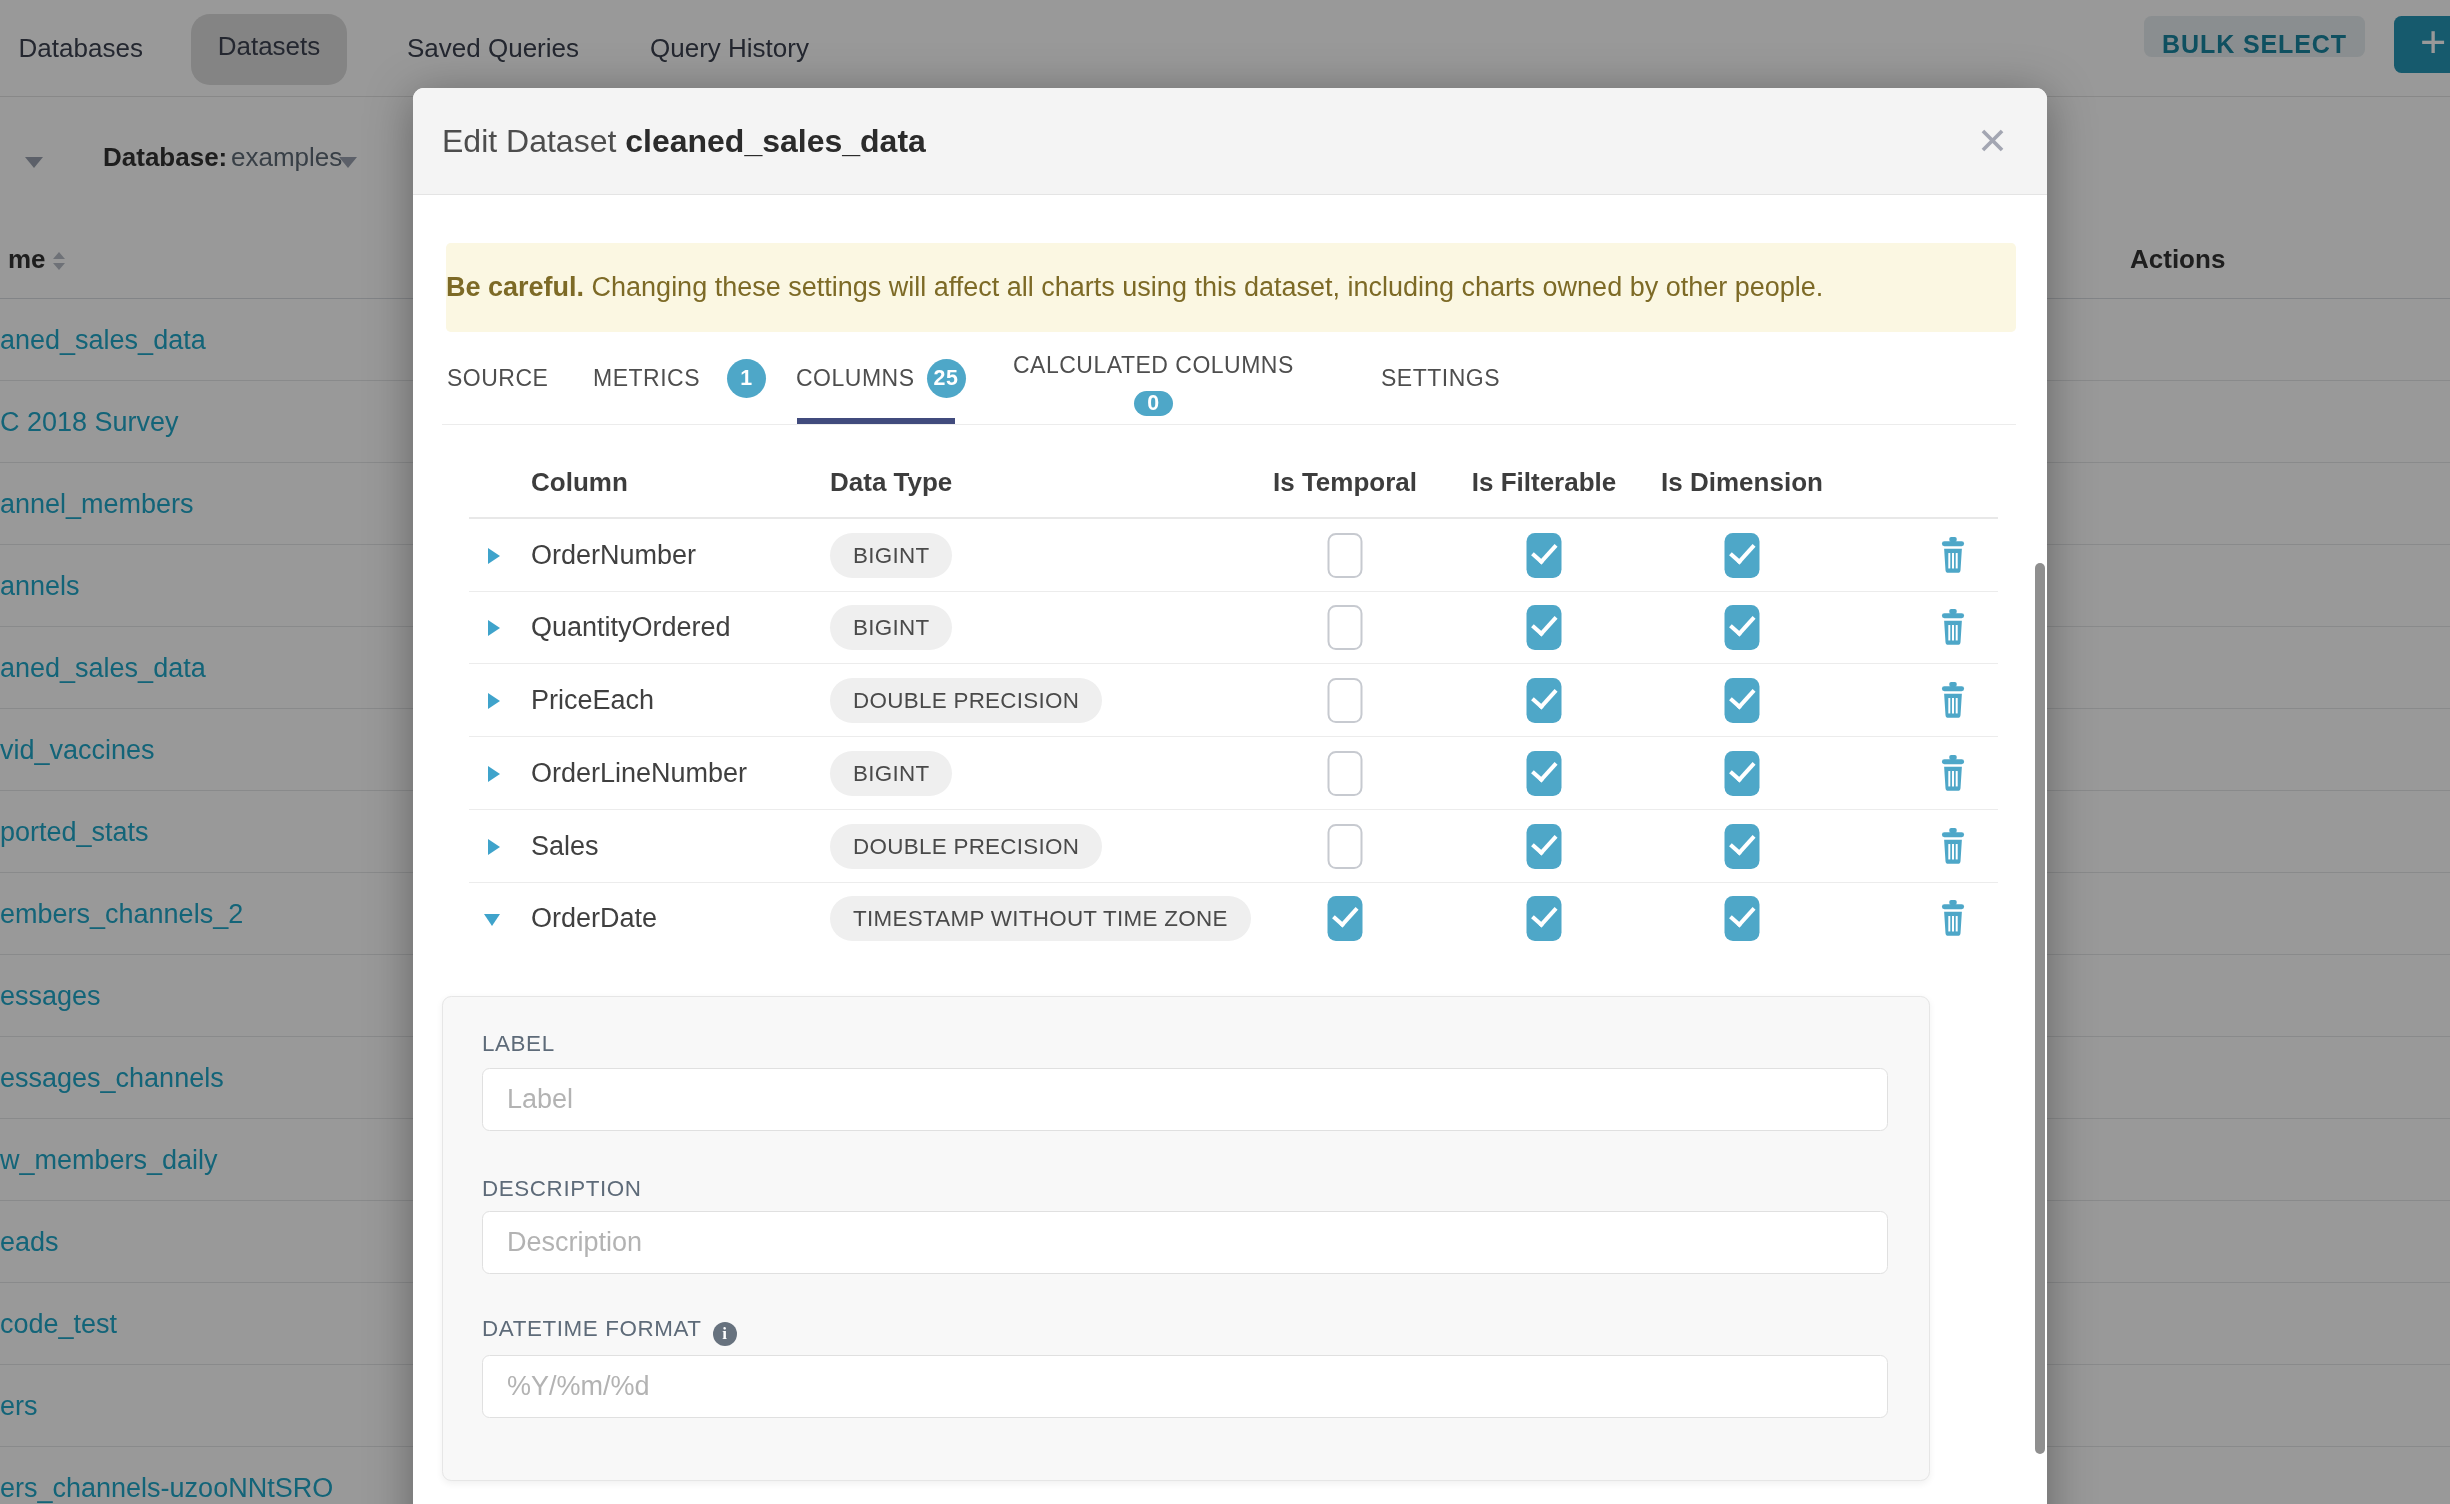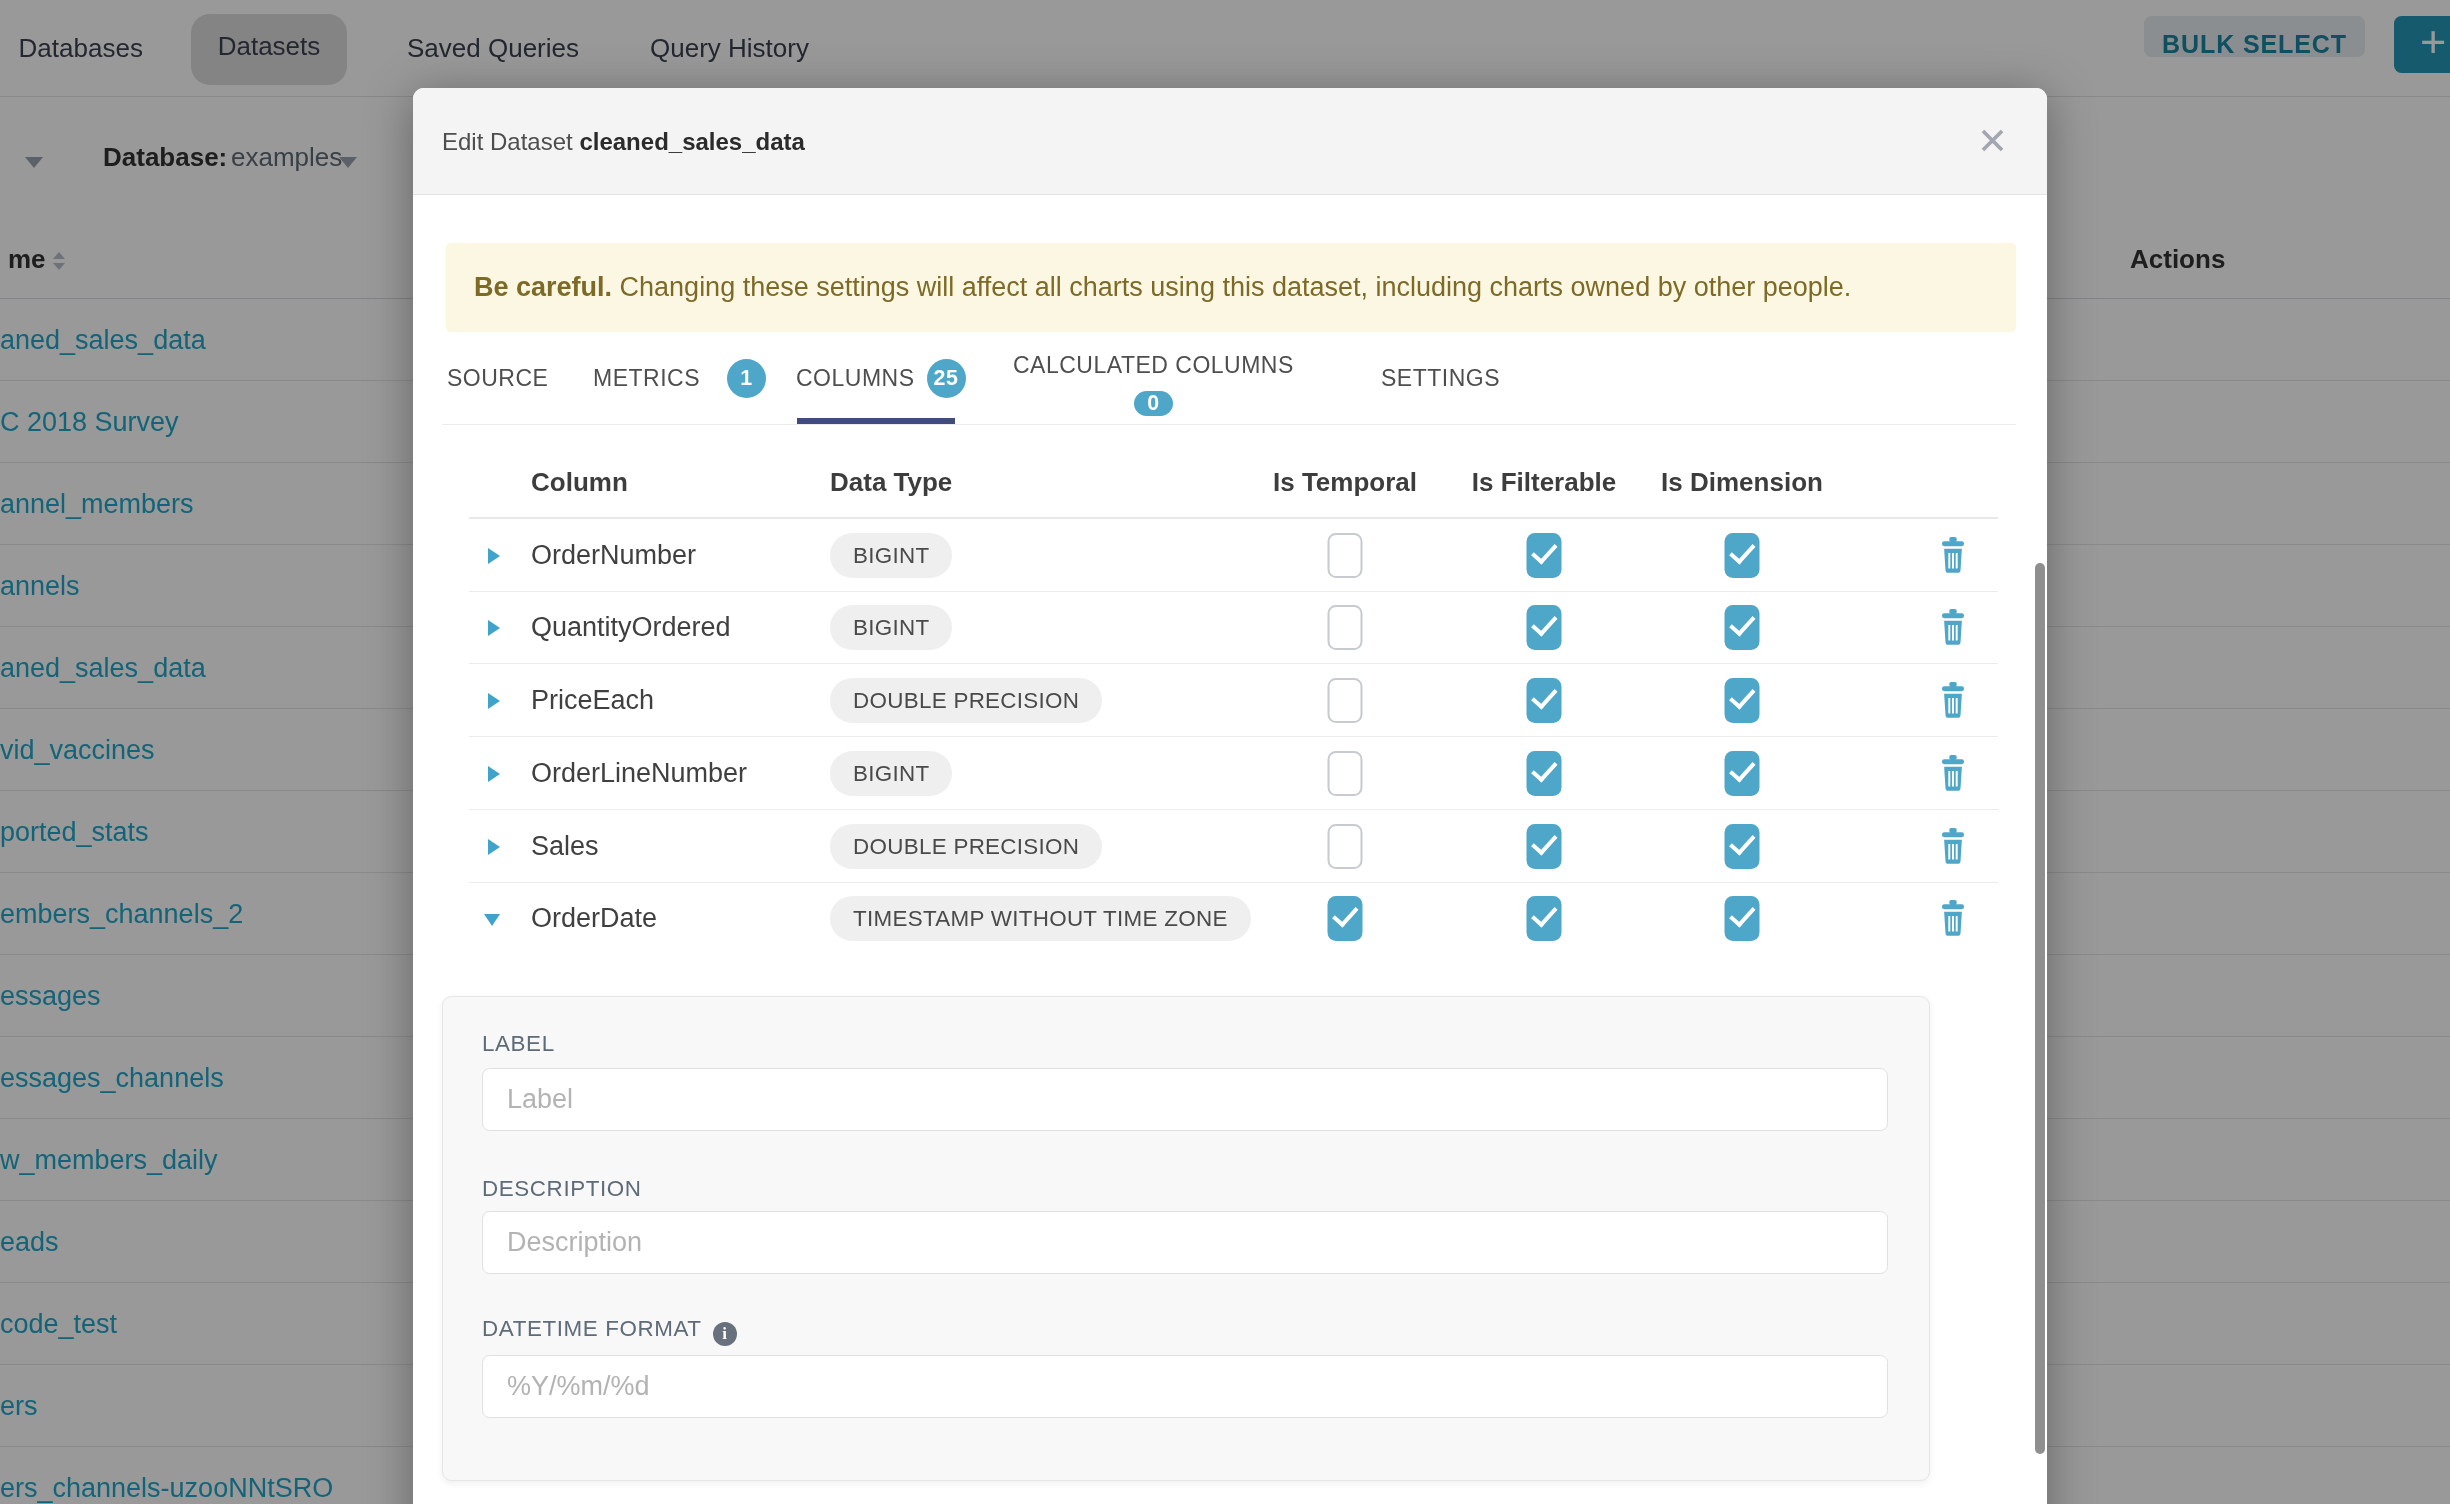--- a/index.html
+++ b/index.html
@@ -27,25 +27,25 @@
   .bg-table { position:absolute; left:0; top:298px; width:2450px; border-top:0.9px solid #D9DDE1; }
   .bg-row { height:82px; line-height:82px; border-bottom:0.9px solid #E4E6E8; }
   .bg-row a { font-size:27px; color:#20A7C9; text-decoration:none; }
 
   
   .overlay { position:absolute; inset:0; background:rgba(0,0,0,0.40); z-index:5; }
 
   
   .modal { position:absolute; left:413px; top:88px; width:1634px; height:1529px; background:#fff; border-radius:11.2px 11.2px 0 0; box-shadow:0 7.5px 47px rgba(0,0,0,0.35); z-index:10; }
   .modal-header { position:relative; height:107px; background:#F4F4F4; border-bottom:0.9px solid #E4E4E4; border-radius:11.2px 11.2px 0 0; }
-  .modal-title { position:absolute; left:29px; top:0; height:107px; line-height:107px; font-size:24px; color:#4D4D4D; }
+  .modal-title { position:absolute; left:29px; top:0; height:107px; line-height:107px; font-size:32px; color:#4D4D4D; }
   .modal-title b { color:#2B2B2B; font-weight:700; }
   .close-x { position:absolute; left:1564px; top:34px; font-size:37px; color:#A3A6B2; line-height:39px; cursor:pointer; }
 
-  .banner { position:absolute; left:33px; top:155px; width:1570px; height:89px; background:#FBF7E2; border-radius:4.7px; font-size:27px; color:#7D6A26; line-height:89px; padding-left:28px; white-space:nowrap; overflow:hidden; }
+  .banner { position:absolute; left:33px; top:155px; width:1570px; height:89px; background:#FBF7E2; border-radius:4.7px; font-size:27px; color:#7D6A26; line-height:89px; white-space:nowrap; overflow:hidden; }
   .banner b { font-weight:700; margin-right:7.5px; }
 
   .tab { position:absolute; top:264px; height:52px; display:flex; align-items:center; gap:12px; font-size:23px; font-weight:500; letter-spacing:0.5px; color:#4E4E4E; cursor:pointer; }
   .badge { min-width:39px; height:39px; border-radius:19.6px; background:#4EA7C8; color:#fff; font-size:21.4px; font-weight:600; display:flex; align-items:center; justify-content:center; padding:0 5.6px; }
   .ink-bar { position:absolute; left:384px; top:330px; width:158px; height:6.5px; background:#414B7D; }
   .tab-divider { position:absolute; left:29px; top:336px; width:1574px; height:0.9px; background:#ECECEC; }
 
   .col-hdr { position:absolute; top:379px; font-size:26px; font-weight:600; color:#3D3D3D; }
   .hdr-border { position:absolute; left:56px; top:429px; width:1529px; height:1.9px; background:#E8E8E8; }
 

